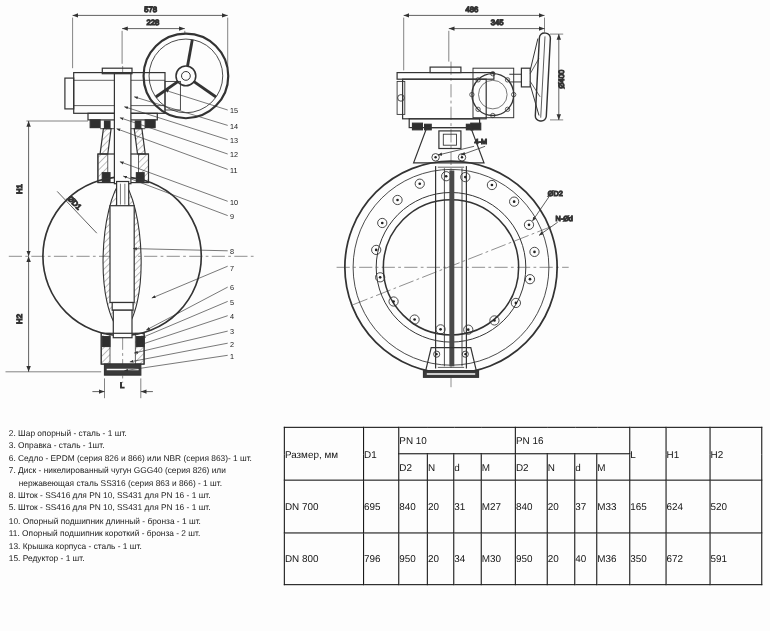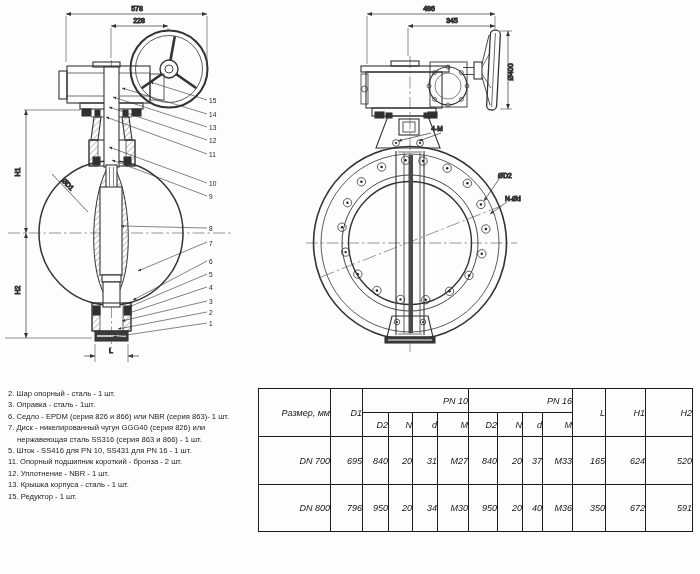--- a/index.html
+++ b/index.html
@@ -18,22 +18,22 @@
     font-size:7.6px;line-height:11.4px;color:#1b1b1b;
   }
   .part-item{padding-left:9px;text-indent:-9px;}
   
   .spec-table{
     position:absolute;left:258px;top:388px;
     border-collapse:collapse;table-layout:fixed;
     font-size:9px;color:#151515;
   }
   .spec-table td,.spec-table th{
-    border:1.6px solid #1a1a1a;text-align:right;vertical-align:middle;
-    font-weight:normal;padding:0;overflow:hidden;white-space:nowrap;font-style:italic;
+    border:1.6px solid #1a1a1a;text-align:left;vertical-align:middle;
+    font-weight:normal;padding:0;overflow:hidden;white-space:nowrap;
   }
   .r-head{height:24px;}
   .r-sub{height:24px;}
   .r-data1{height:48px;}
   .r-data2{height:47px;}
 </style>
 </head>
 <body>
 
 <div class="page">
@@ -325,23 +325,24 @@
     <text class="lbl" x="505" y="201">N-Ød</text>
   </g>
 </svg>
 
 
 <div class="parts-list">
   <div class="part-item">2. Шар опорный - сталь - 1 шт.</div>
   <div class="part-item">3. Оправка - сталь - 1шт.</div>
   <div class="part-item">6. Седло - EPDM (серия 826 и 866) или NBR (серия 863)- 1 шт.</div>
   <div class="part-item">7. Диск - никелированный чугун GGG40 (серия 826) или нержавеющая сталь SS316 (серия 863 и 866) - 1 шт.</div>
+  <div class="part-item">8. Шток - SS416 для PN 10, SS431 для PN 16 - 1 шт.</div>
   <div class="part-item">5. Шток - SS416 для PN 10, SS431 для PN 16 - 1 шт.</div>
+  <div class="part-item">10. Опорный подшипник длинный - бронза - 1 шт.</div>
   <div class="part-item">11. Опорный подшипник короткий - бронза - 2 шт.</div>
-  <div class="part-item">12. Уплотнение - NBR - 1 шт.</div>
   <div class="part-item">13. Крышка корпуса - сталь - 1 шт.</div>
   <div class="part-item">15. Редуктор - 1 шт.</div>
 </div>
 
 
 <table class="spec-table">
   <colgroup>
     <col style="width:72px">
         <col style="width:32px">
     <col style="width:26px">

